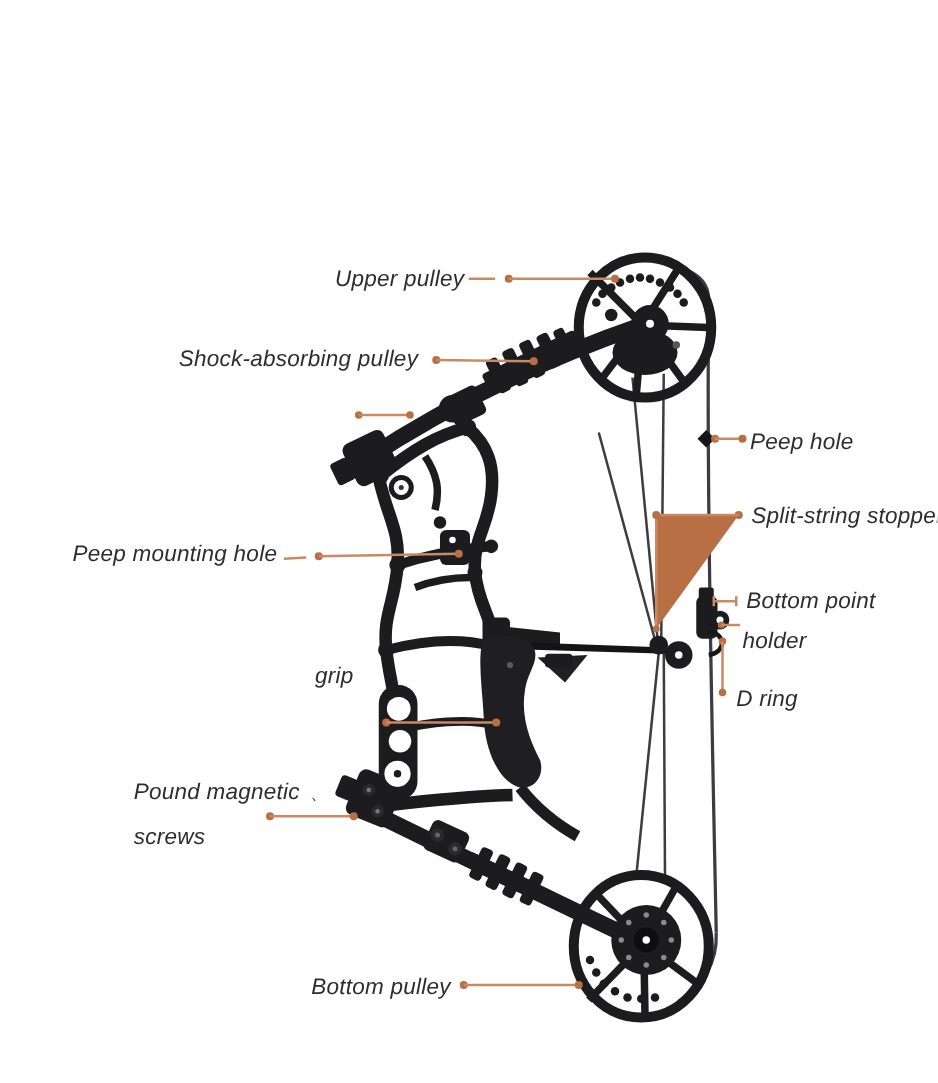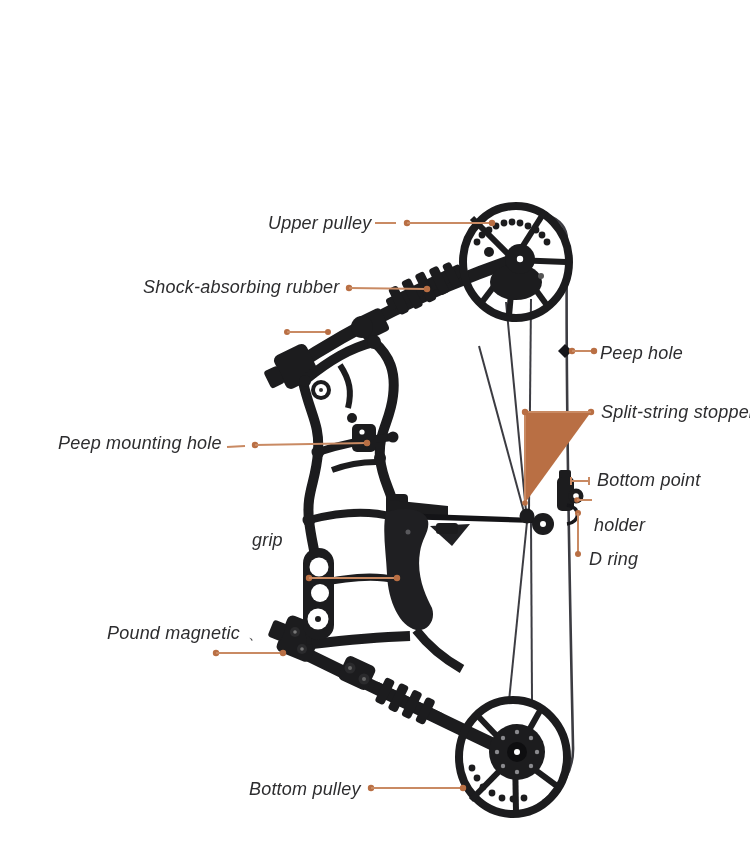--- a/index.html
+++ b/index.html
@@ -5,21 +5,21 @@
   html,body{margin:0;padding:0;background:#ffffff;}
   .canvas{
     position:relative;width:750px;height:866px;background:#ffffff;overflow:hidden;
     font-family:"Liberation Sans",sans-serif;
   }
   .bow-svg{position:absolute;left:0;top:0;}
   .label{
     position:absolute;font-style:italic;font-size:18px;line-height:20px;
     color:#2d2d2f;white-space:nowrap;letter-spacing:.2px;
   }
-  .label .l2{display:block;margin-top:27px;}
+  .label .l2{display:block;margin-top:14px;}
   .mark{font-style:normal;color:#4a4a4c;padding-left:8px;font-size:15px;}
 </style>
 </head>
 <body>
 
 <div class="canvas">
 
   <svg class="bow-svg" width="750" height="866" viewBox="0 0 750 866">
 
     <g stroke="#3c3c42" fill="none">
@@ -292,37 +292,38 @@
       <g>
         <circle cx="371" cy="788" r="3.2" stroke="none"></circle>
         <path d="M371,788 L463,788"></path>
         <circle cx="463" cy="788" r="3.2" stroke="none"></circle>
       </g>
     </g>
   </svg>
 
   <div class="label" style="left:268px;top:213px">Upper pulley</div>
 
-  <div class="label" style="left:143px;top:277px">Shock-absorbing rubber</div>
+  <div class="label" style="left:143px;top:277px">Shock-absorbing pulley</div>
 
   <div class="label" style="left:58px;top:433px">Peep mounting hole</div>
 
   <div class="label" style="left:600px;top:343px">Peep hole</div>
 
   <div class="label" style="left:601px;top:402px">Split-string stopper</div>
 
   <div class="label" style="left:597px;top:470px">Bottom point</div>
 
   <div class="label" style="left:594px;top:488px">
     <span class="l2">holder</span>
   </div>
 
   <div class="label" style="left:589px;top:549px">D ring</div>
 
   <div class="label" style="left:252px;top:530px">grip</div>
 
   <div class="label" style="left:107px;top:623px">
     <span>Pound magnetic</span><span class="mark">、</span>
+    <span class="l2">screws</span>
   </div>
 
   <div class="label" style="left:249px;top:779px">Bottom pulley</div>
 
 </div>
 
 </body></html>

